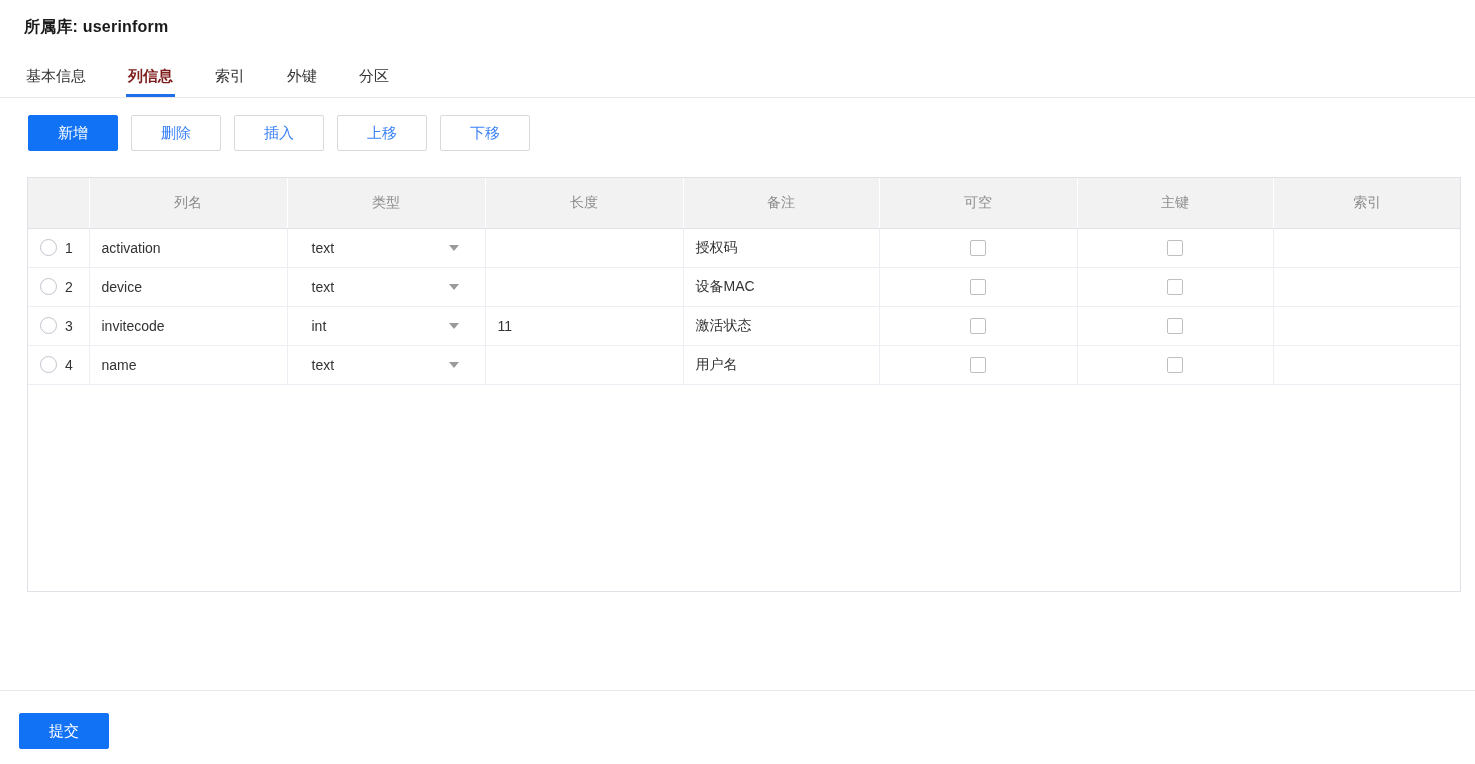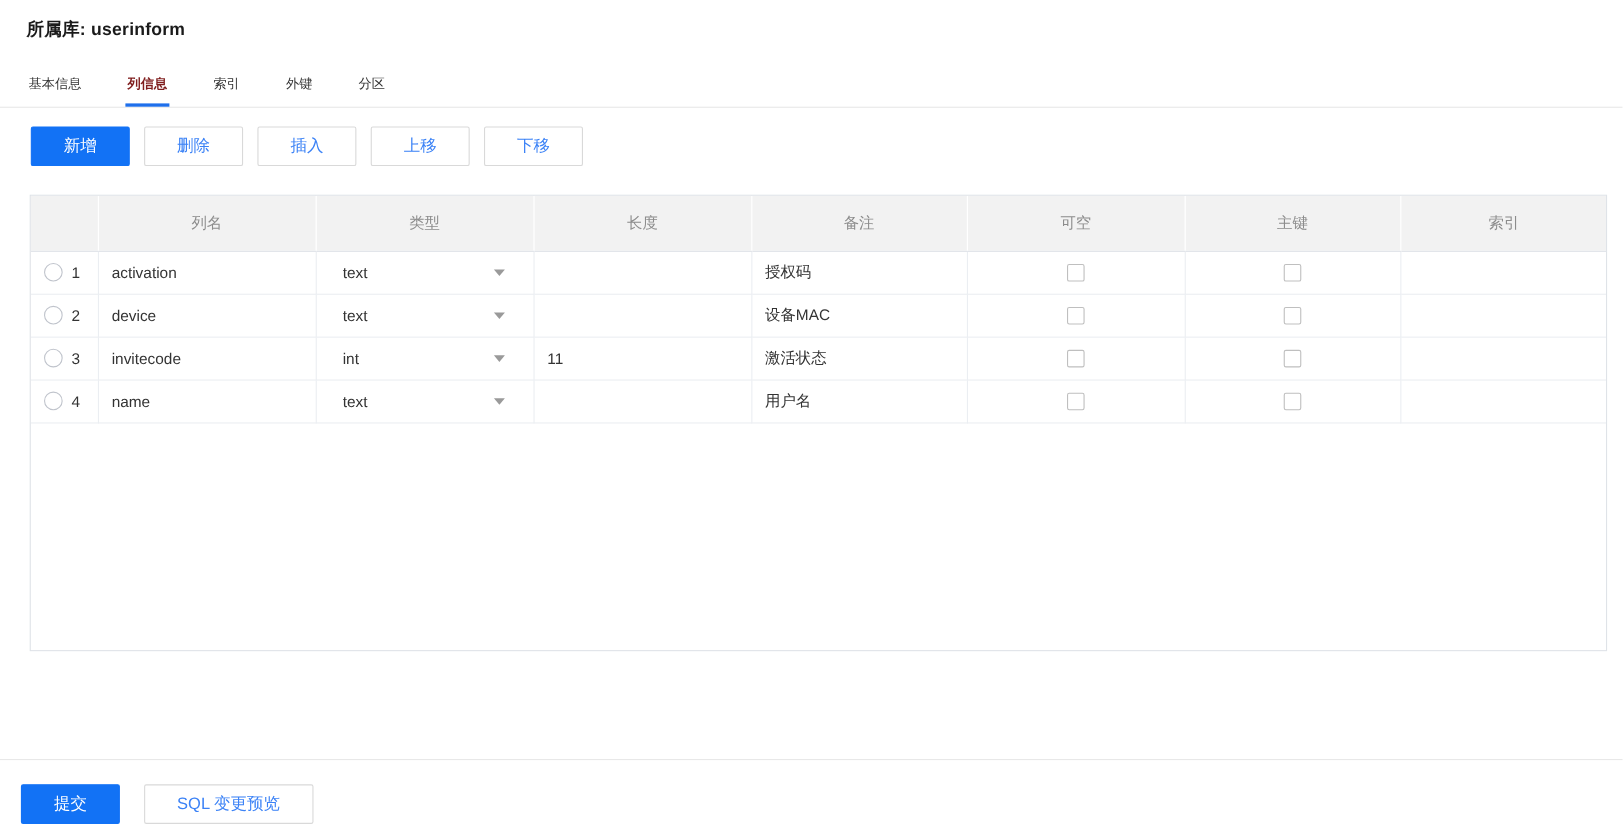--- a/index.html
+++ b/index.html
@@ -44,21 +44,21 @@
   .tabs-inner {
     position: absolute;
     left: 26px;
     top: 0;
     display: flex;
     align-items: flex-start;
     height: 33px;
   }
   .tab {
     position: relative;
-    font-size: 12px;
+    font-size: 15px;
     color: #333333;
     padding: 0 0 9px 0;
     margin-right: 42px;
     line-height: 22px;
     cursor: pointer;
     white-space: nowrap;
   }
   .tab.active {
     font-weight: bold;
     color: #7f1d1d;
@@ -392,14 +392,13 @@
         </td>
         <td></td>
       </tr>
     </tbody>
   </table>
 </div>
 
 <div class="footer-divider"></div>
 <div class="footer">
   <div class="btn btn-primary">提交</div>
-  <div class="btn btn-default">SQL 变更预览</div>
 </div>
 
 </body></html>

